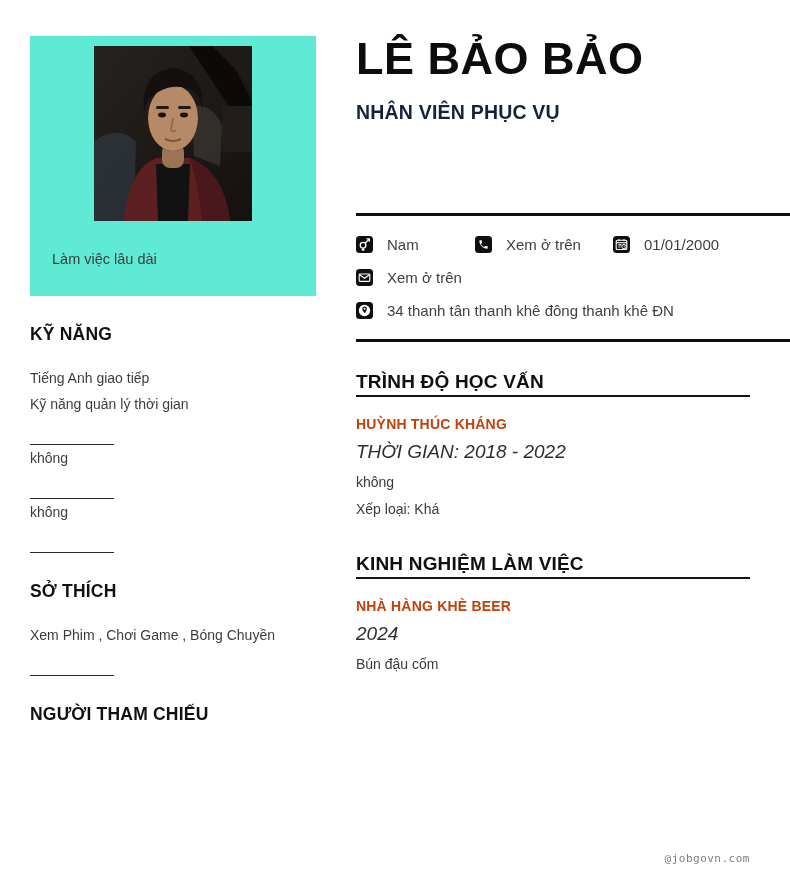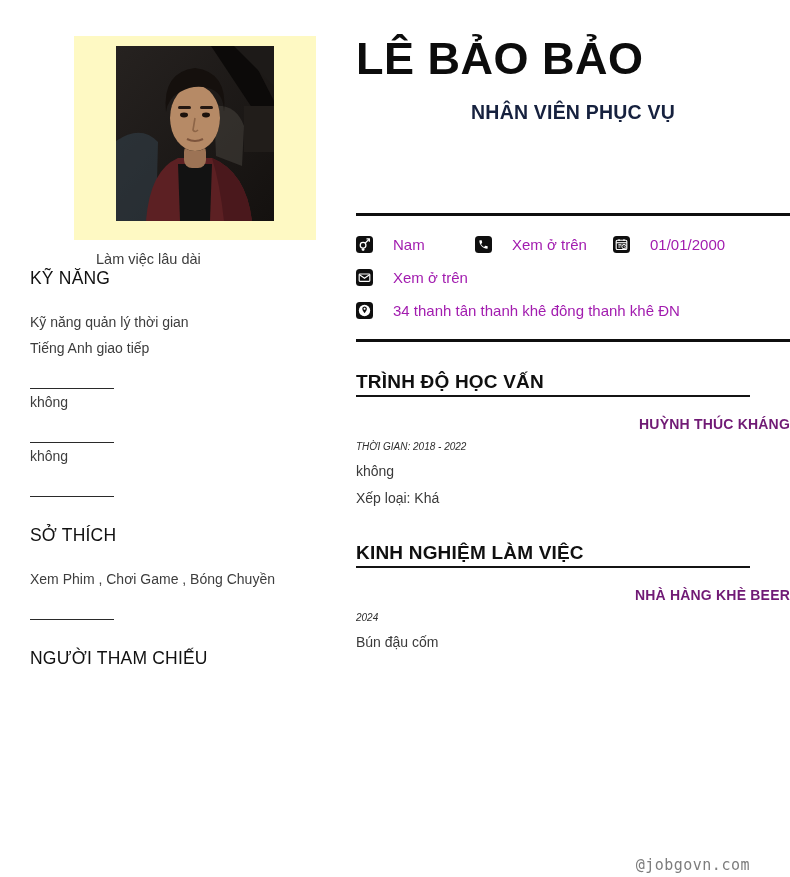--- a/index.html
+++ b/index.html
@@ -12,38 +12,37 @@
     overflow: hidden;
   }
   .cols {
     display: flex;
     padding: 36px 0 0 30px;
     gap: 40px;
   }
   
   .left { width: 286px; flex: none; }
   .photo-card {
-    background: #fef9c3;
-    height: 204px;
+    background: #5eead4;
+    height: 260px;
     padding: 10px 22px 0;
-    margin-left: 44px;
   }
   .photo-frame {
     width: 158px; height: 175px;
     margin: 0 auto;
     display: block;
   }
   .photo-caption {
     margin-top: 30px;
     font-size: 14.5px;
     color: #3d3d3d;
   }
   .s-head {
     font-size: 17.5px;
-    font-weight: 400;
+    font-weight: 700;
     color: #111;
     letter-spacing: .2px;
     margin-top: 28px;
     margin-bottom: 20px;
   }
   .s-head:first-of-type { margin-top: 29px; }
   .s-line {
     font-size: 14px;
     color: #3d3d3d;
     line-height: 26px;
@@ -62,39 +61,38 @@
     color: #0c0c0c;
     letter-spacing: .5px;
     line-height: 1.0;
   }
   .cv-title {
     margin-top: 20px;
     font-size: 19.5px;
     font-weight: 700;
     color: #16213e;
     letter-spacing: .2px;
-    text-align: center;
   }
   .contact {
     margin-top: 89px;
     border-top: 3px solid #0f0f0f;
     border-bottom: 3px solid #0f0f0f;
     padding: 12px 0 12px;
   }
   .contact-row1 {
     display: grid;
     grid-template-columns: 119px 138px 1fr;
     align-items: center;
   }
   .c-item {
     display: flex;
     align-items: center;
-    gap: 20px;
+    gap: 14px;
     font-size: 15px;
-    color: #a21caf;
+    color: #404040;
     min-height: 33px;
   }
   .c-ico {
     width: 17px; height: 17px;
     flex: none;
     display: block;
   }
   
   .m-section { margin-top: 29px; }
   .m-section.exp { margin-top: 36px; }
@@ -104,40 +102,39 @@
     color: #101010;
     letter-spacing: .2px;
     padding-bottom: 2px;
     border-bottom: 2px solid #141414;
     width: calc(100% - 40px);
   }
   .m-sub {
     margin-top: 19px;
     font-size: 14px;
     font-weight: 700;
-    color: #701a75;
-    letter-spacing: .2px;
-    text-align: right;
+    color: #c2410c;
+    letter-spacing: .2px;
   }
   .m-italic {
     margin-top: 9px;
-    font-size: 10px;
+    font-size: 19px;
     font-style: italic;
     color: #2e2e2e;
   }
   .m-line {
     margin-top: 11px;
     font-size: 14px;
     color: #3a3a3a;
   }
   .watermark {
     position: absolute;
-    right: 40px; bottom: 3px;
+    right: 40px; bottom: 12px;
     font-family: "DejaVu Sans Mono", monospace;
-    font-size: 15px;
+    font-size: 11px;
     color: #7d7d7d;
     letter-spacing: .5px;
   }
 </style>
 </head>
 <body>
 
 <div class="page">
   <div class="cols">
 
@@ -176,22 +173,22 @@
           <ellipse cx="68" cy="69" rx="4" ry="2.4" fill="#1c120c"></ellipse>
           <ellipse cx="90" cy="69" rx="4" ry="2.4" fill="#1c120c"></ellipse>
 
           <path d="M79,72 L77,84 Q79,87 82,84" stroke="#8d6547" stroke-width="1.6" fill="none"></path>
           <path d="M71,93 Q79,97 87,93" stroke="#7d543c" stroke-width="2" fill="none"></path>
         </svg>
         <div class="photo-caption">Làm việc lâu dài</div>
       </div>
 
       <div class="s-head">KỸ NĂNG</div>
+      <div class="s-line">Tiếng Anh giao tiếp</div>
       <div class="s-line">Kỹ năng quản lý thời gian</div>
-      <div class="s-line">Tiếng Anh giao tiếp</div>
       <hr class="s-div">
 
       <div class="s-line">không</div>
       <hr class="s-div">
 
       <div class="s-line">không</div>
       <hr class="s-div">
 
       <div class="s-head">SỞ THÍCH</div>
       <div class="s-line">Xem Phim , Chơi Game , Bóng Chuyền</div>

